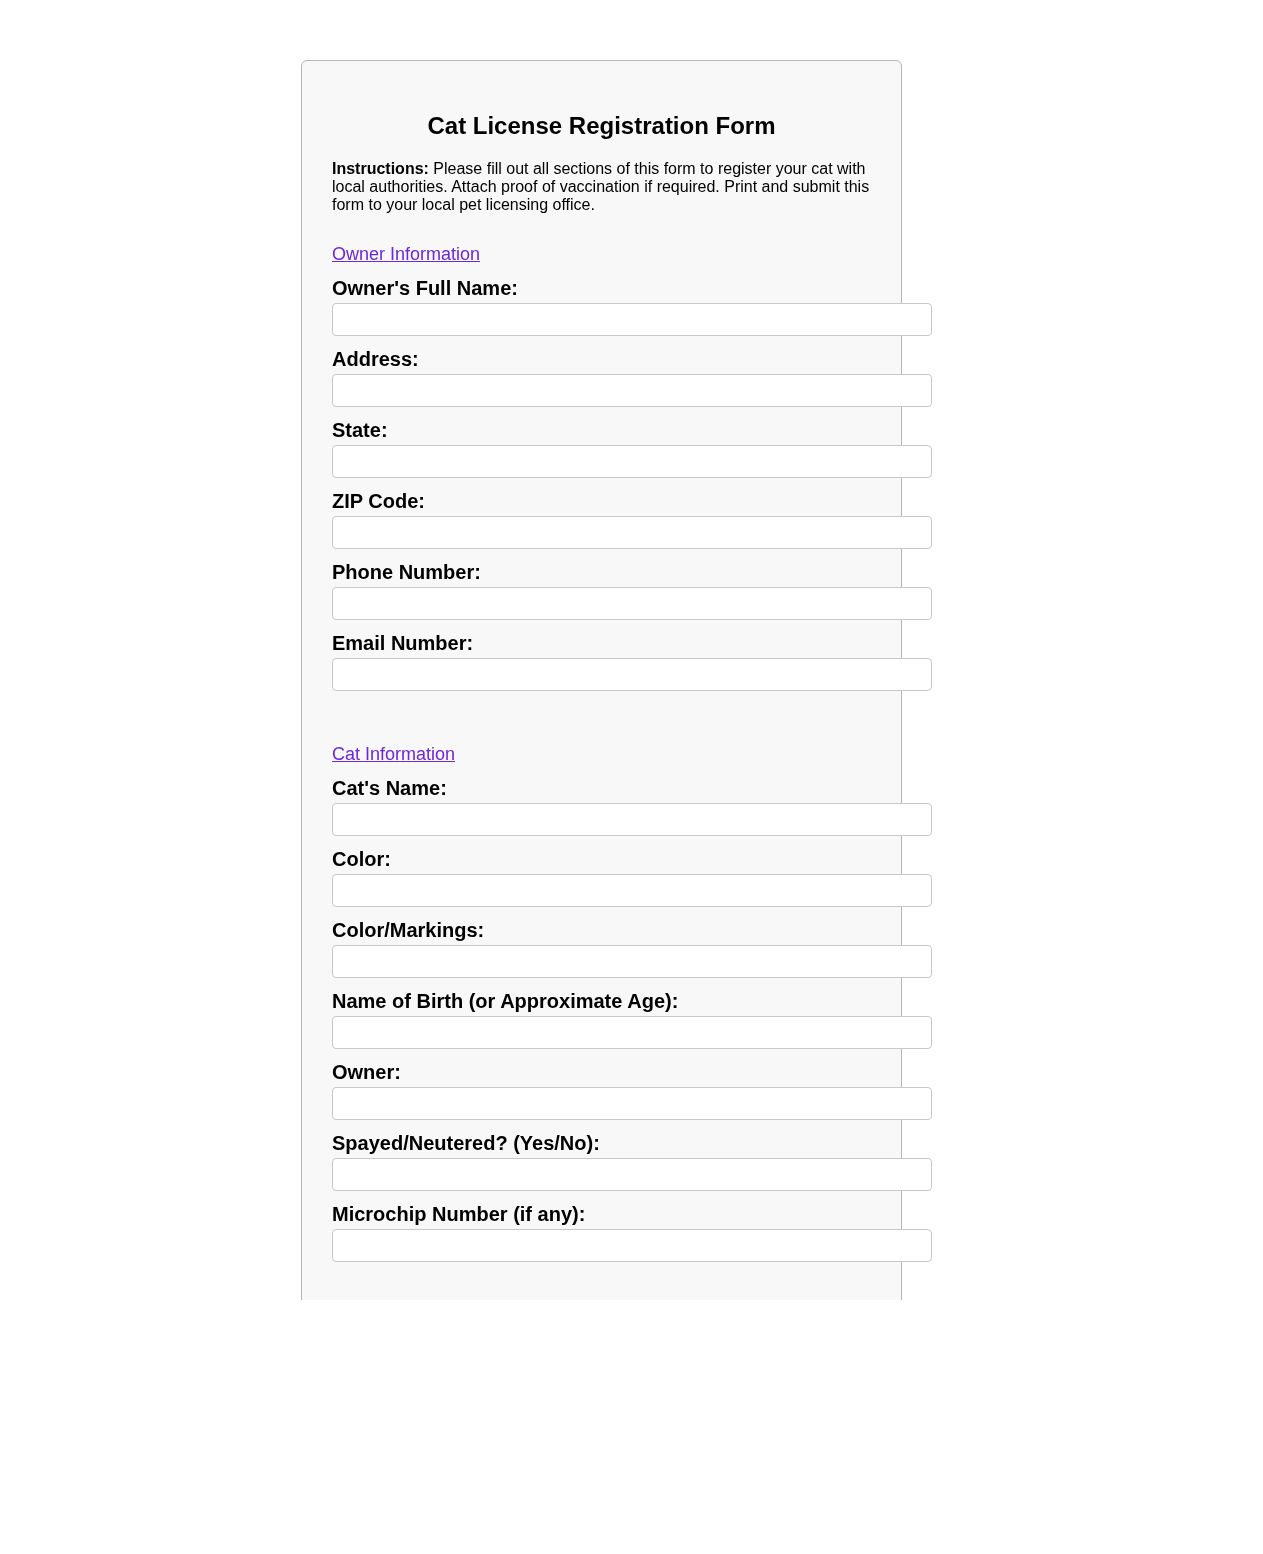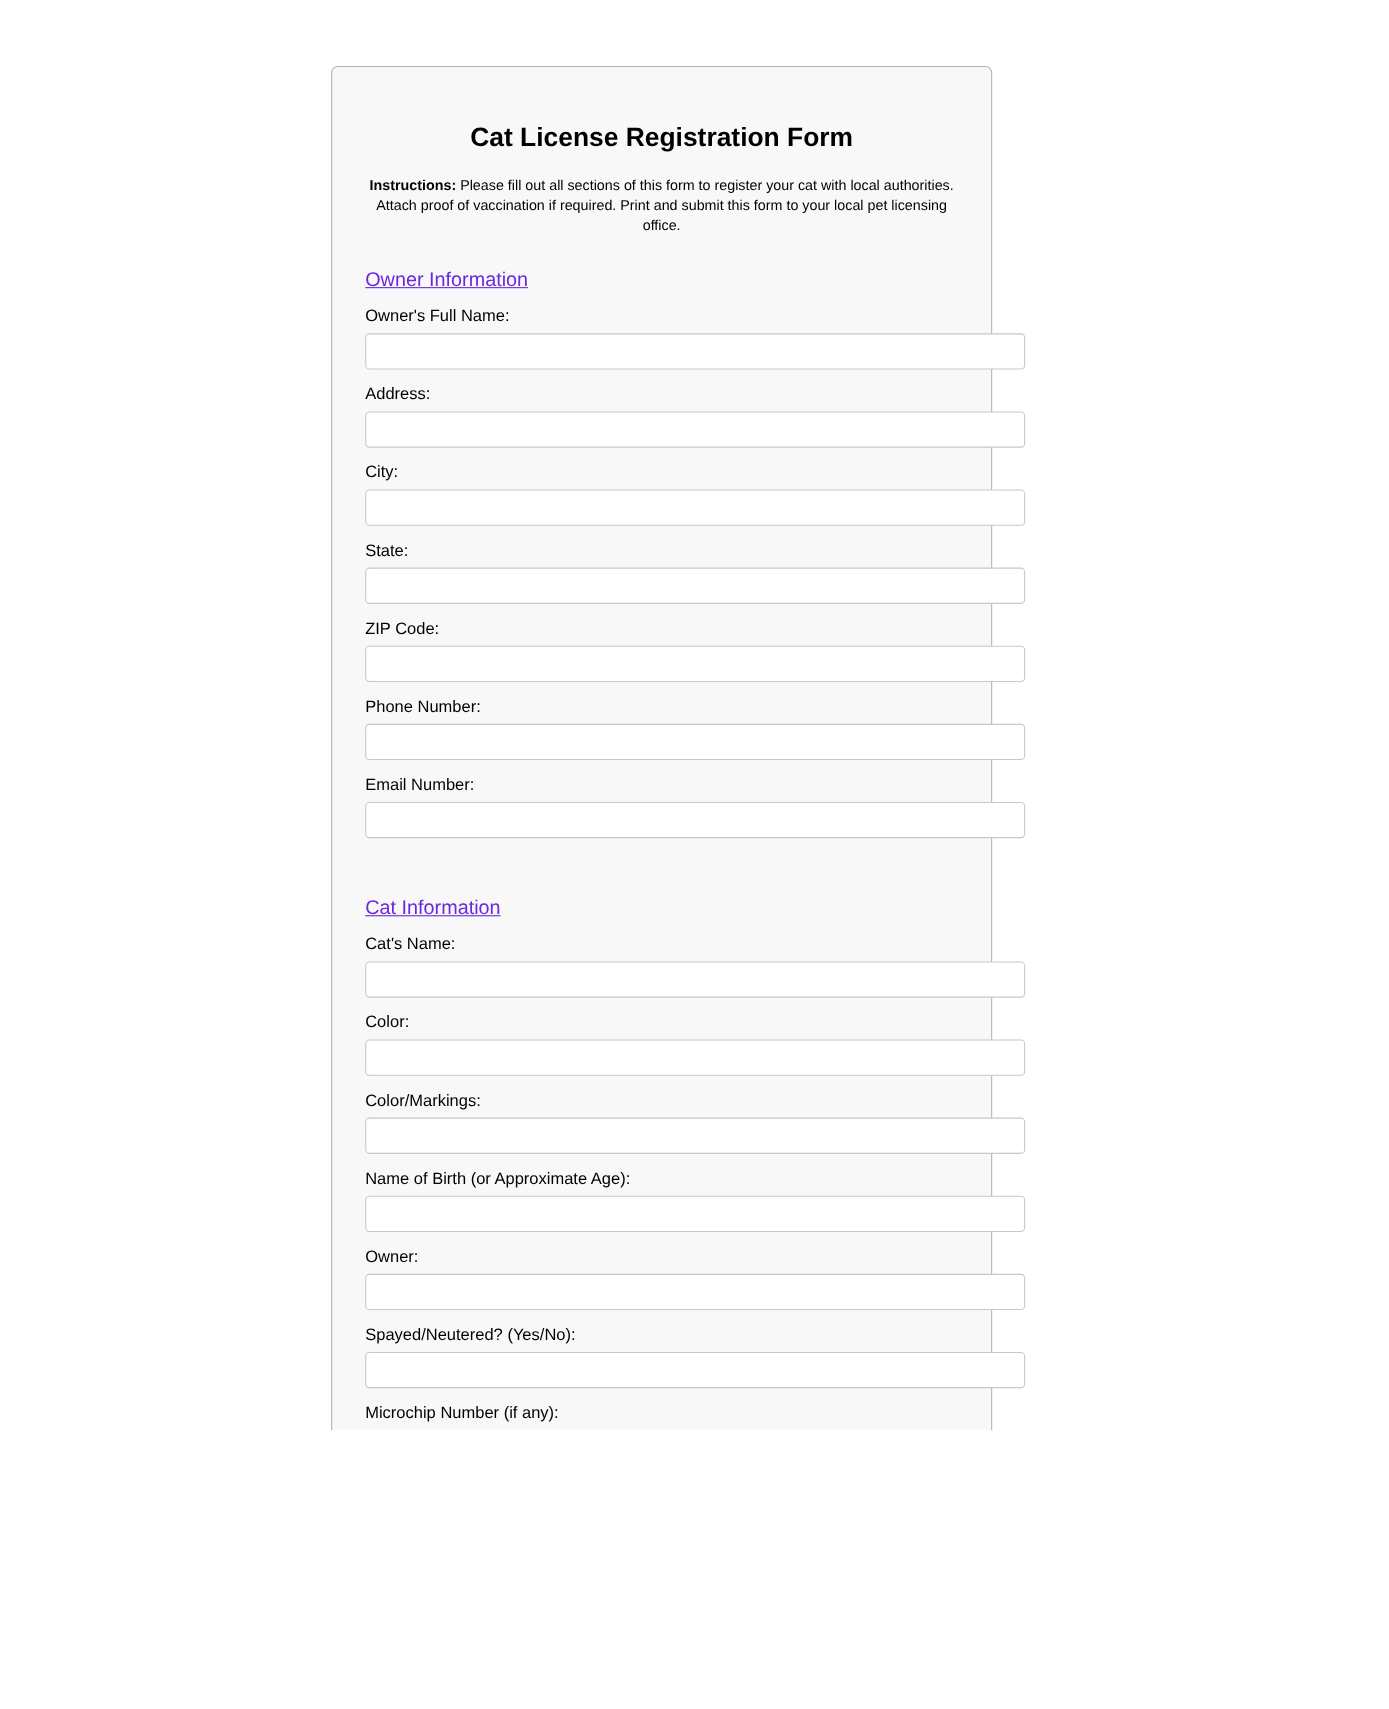--- a/index.html
+++ b/index.html
@@ -1,48 +1,44 @@
 <!DOCTYPE html>
 <html><head>
 <meta charset="utf-8">
 <style>
   html, body { margin:0; padding:0; background:#ffffff; }
   body { width:1263px; height:1554px; position:relative; font-family:"Liberation Sans", sans-serif; color:#000; }
   .clip { position:absolute; left:0; top:0; width:1263px; height:1300px; overflow:hidden; }
   .card { position:absolute; left:301px; top:60px; width:601px; height:1400px; box-sizing:border-box;
           background:#f8f8f8; border:1px solid #b5b5b5; border-radius:6px; padding:0 30px; }
   h1 { font-size:24px; font-weight:bold; text-align:center; margin:50px 0 0 0; line-height:30px; }
-  .instructions { font-size:13px; line-height:18px; margin:19px 0 0 0;text-align:center; }
+  .instructions { font-size:16px; line-height:18px; margin:19px 0 0 0; }
   .instructions b { font-weight:bold; }
   h2 { font-size:18px; font-weight:normal; text-decoration:underline; color:#6d28d9; margin:29px 0 0 0; line-height:22px; }
   .field { margin-top:13px; }
-  .field label { display:block; font-size:15px; font-weight:normal; line-height:20px; }
+  .field label { display:block; font-size:20px; font-weight:bold; line-height:20px; }
   .field input { display:block; margin-top:5px; width:600px; height:33px; box-sizing:border-box; border:1px solid #c8c8c8;
                  border-radius:4px; background:#fff; font-size:16px; padding:4px 8px; font-family:"Liberation Sans", sans-serif; }
   .section2 { margin-top:52px; }
 </style>
 </head>
 <body>
 
 <div class="clip">
 <div class="card">
   <h1>Cat License Registration Form</h1>
   <p class="instructions"><b>Instructions:</b><span> Please fill out all sections of this form to register your cat with local authorities. Attach proof of vaccination if required. Print and submit this form to your local pet licensing office.</span></p>
 
   <h2>Owner Information</h2>
   <div class="field">
         <label>Owner's Full Name:</label>
         <input type="text" value="" style="">
       </div>
   <div class="field">
         <label>Address:</label>
-        <input type="text" value="" style="">
-      </div>
-  <div class="field">
-        <label>City:</label>
         <input type="text" value="" style="">
       </div>
   <div class="field">
         <label>State:</label>
         <input type="text" value="" style="">
       </div>
   <div class="field">
         <label>ZIP Code:</label>
         <input type="text" value="" style="">
       </div>

